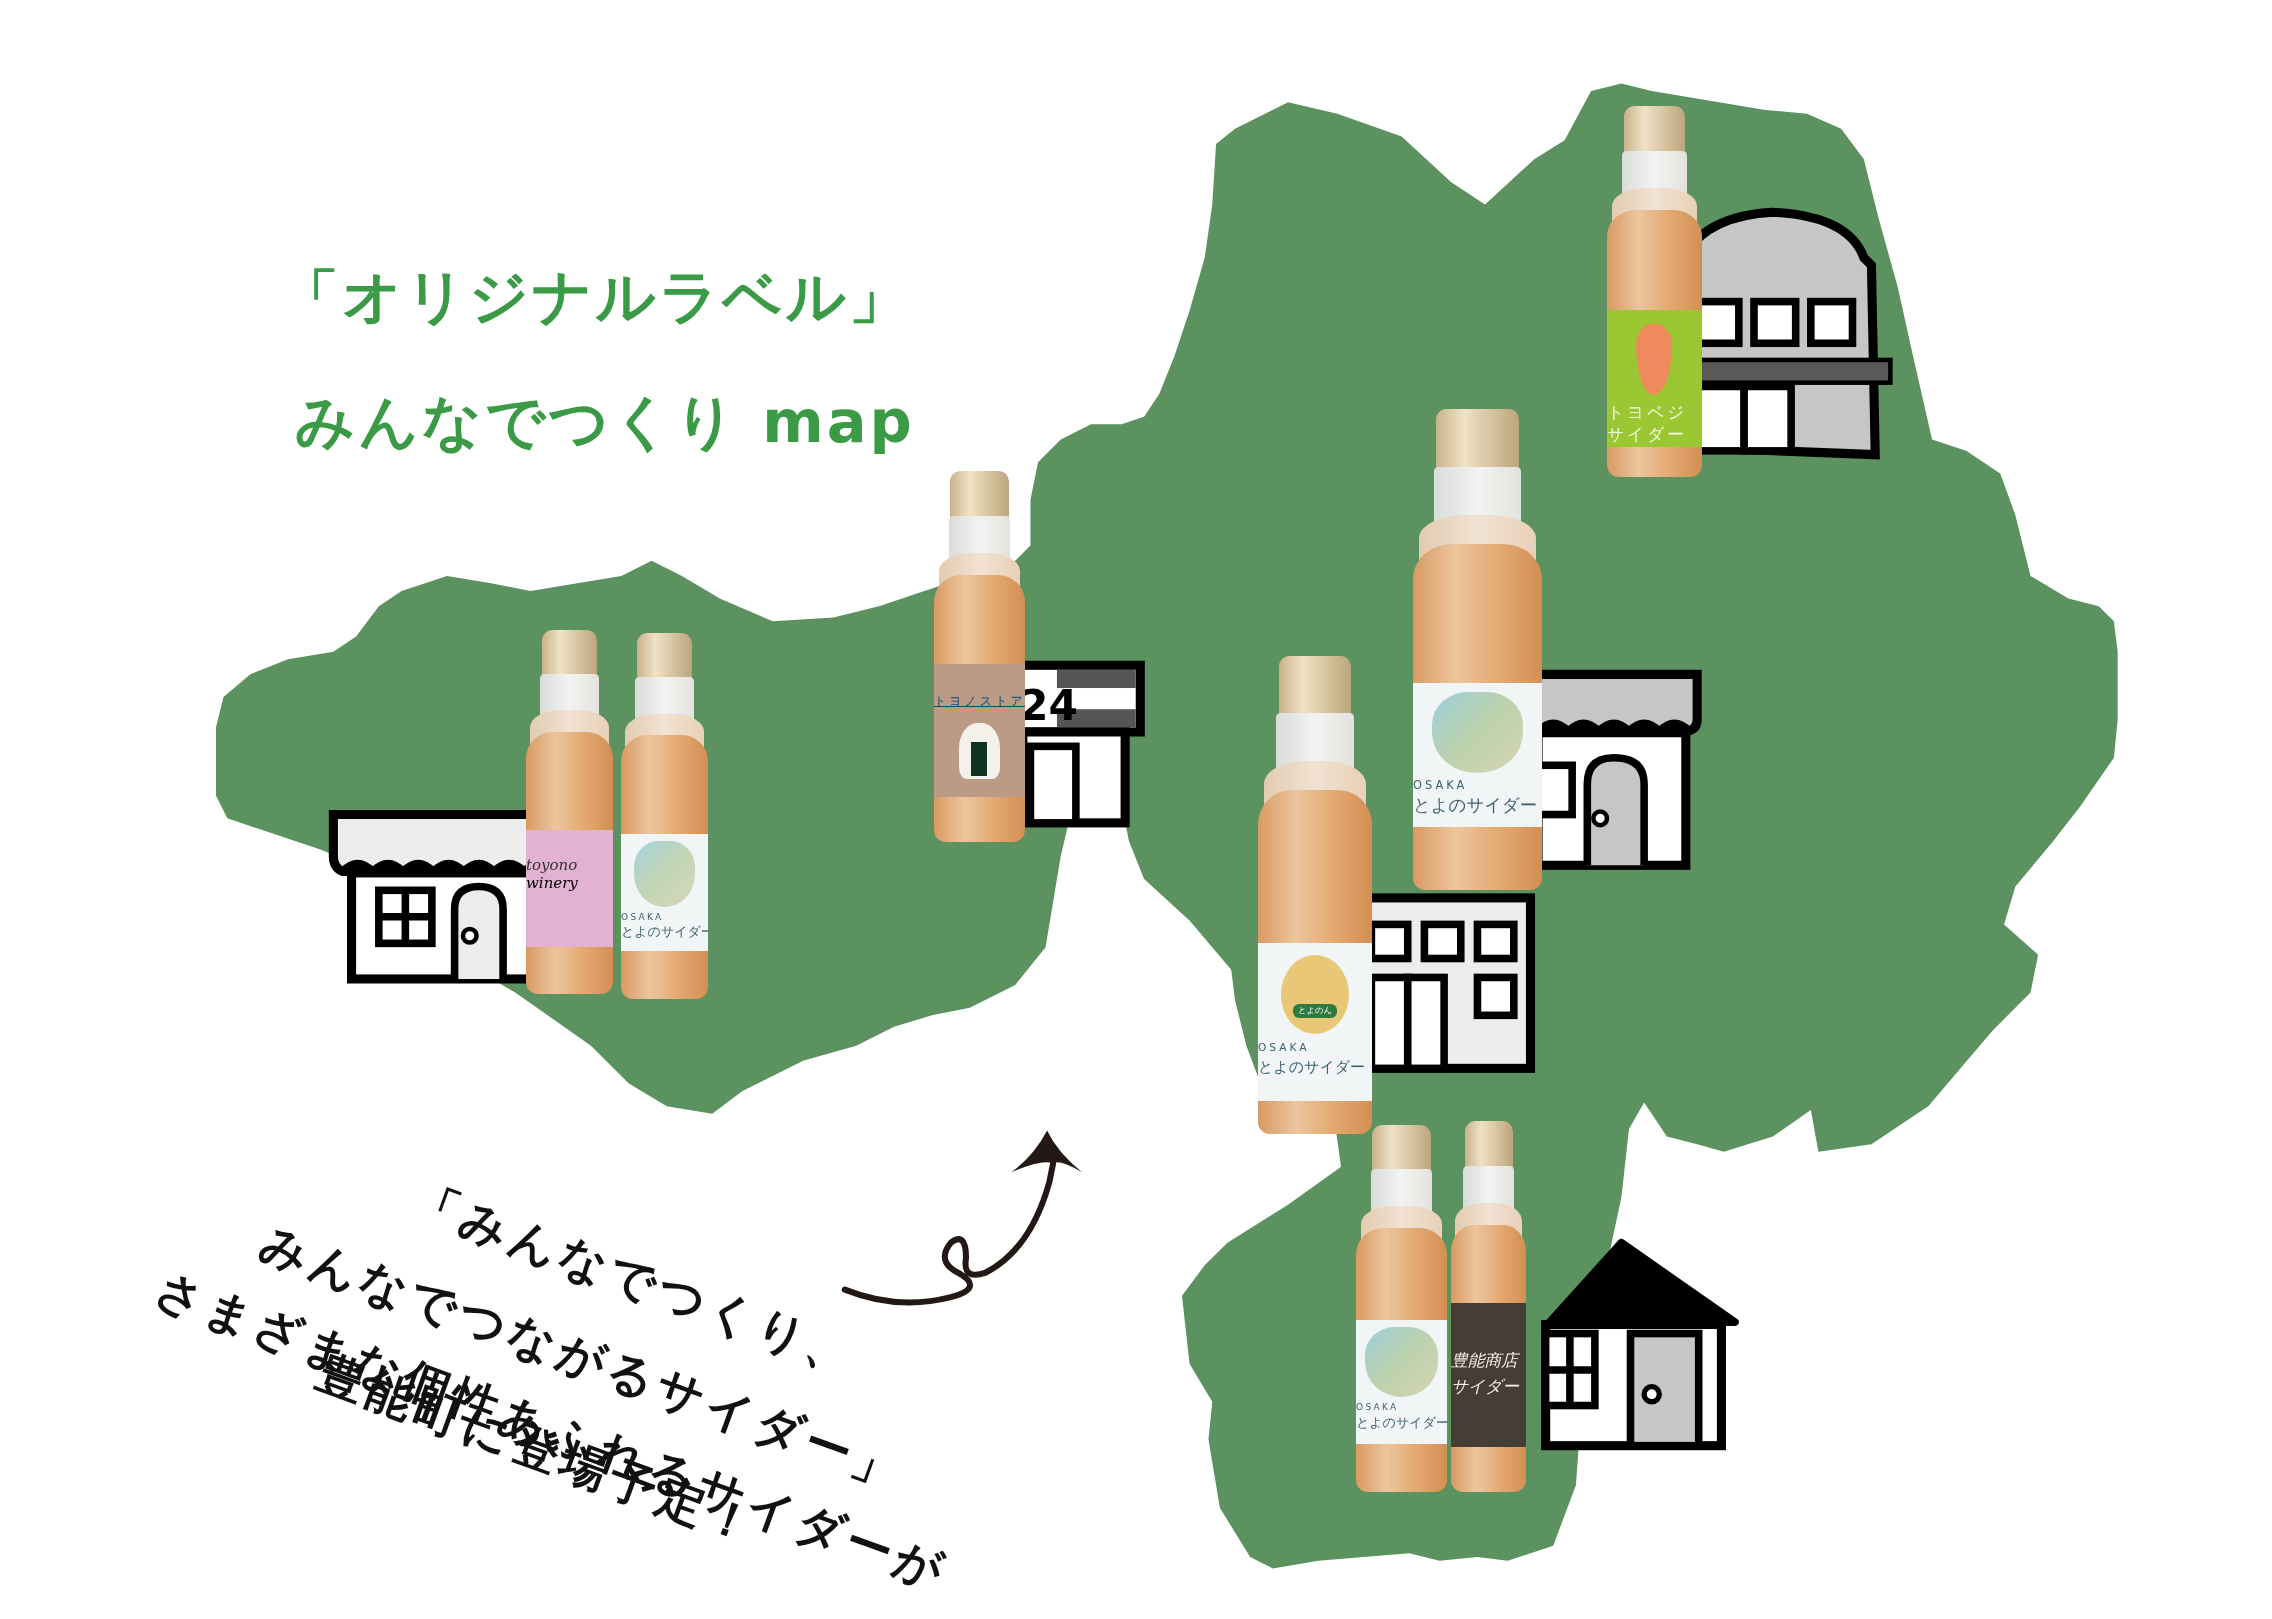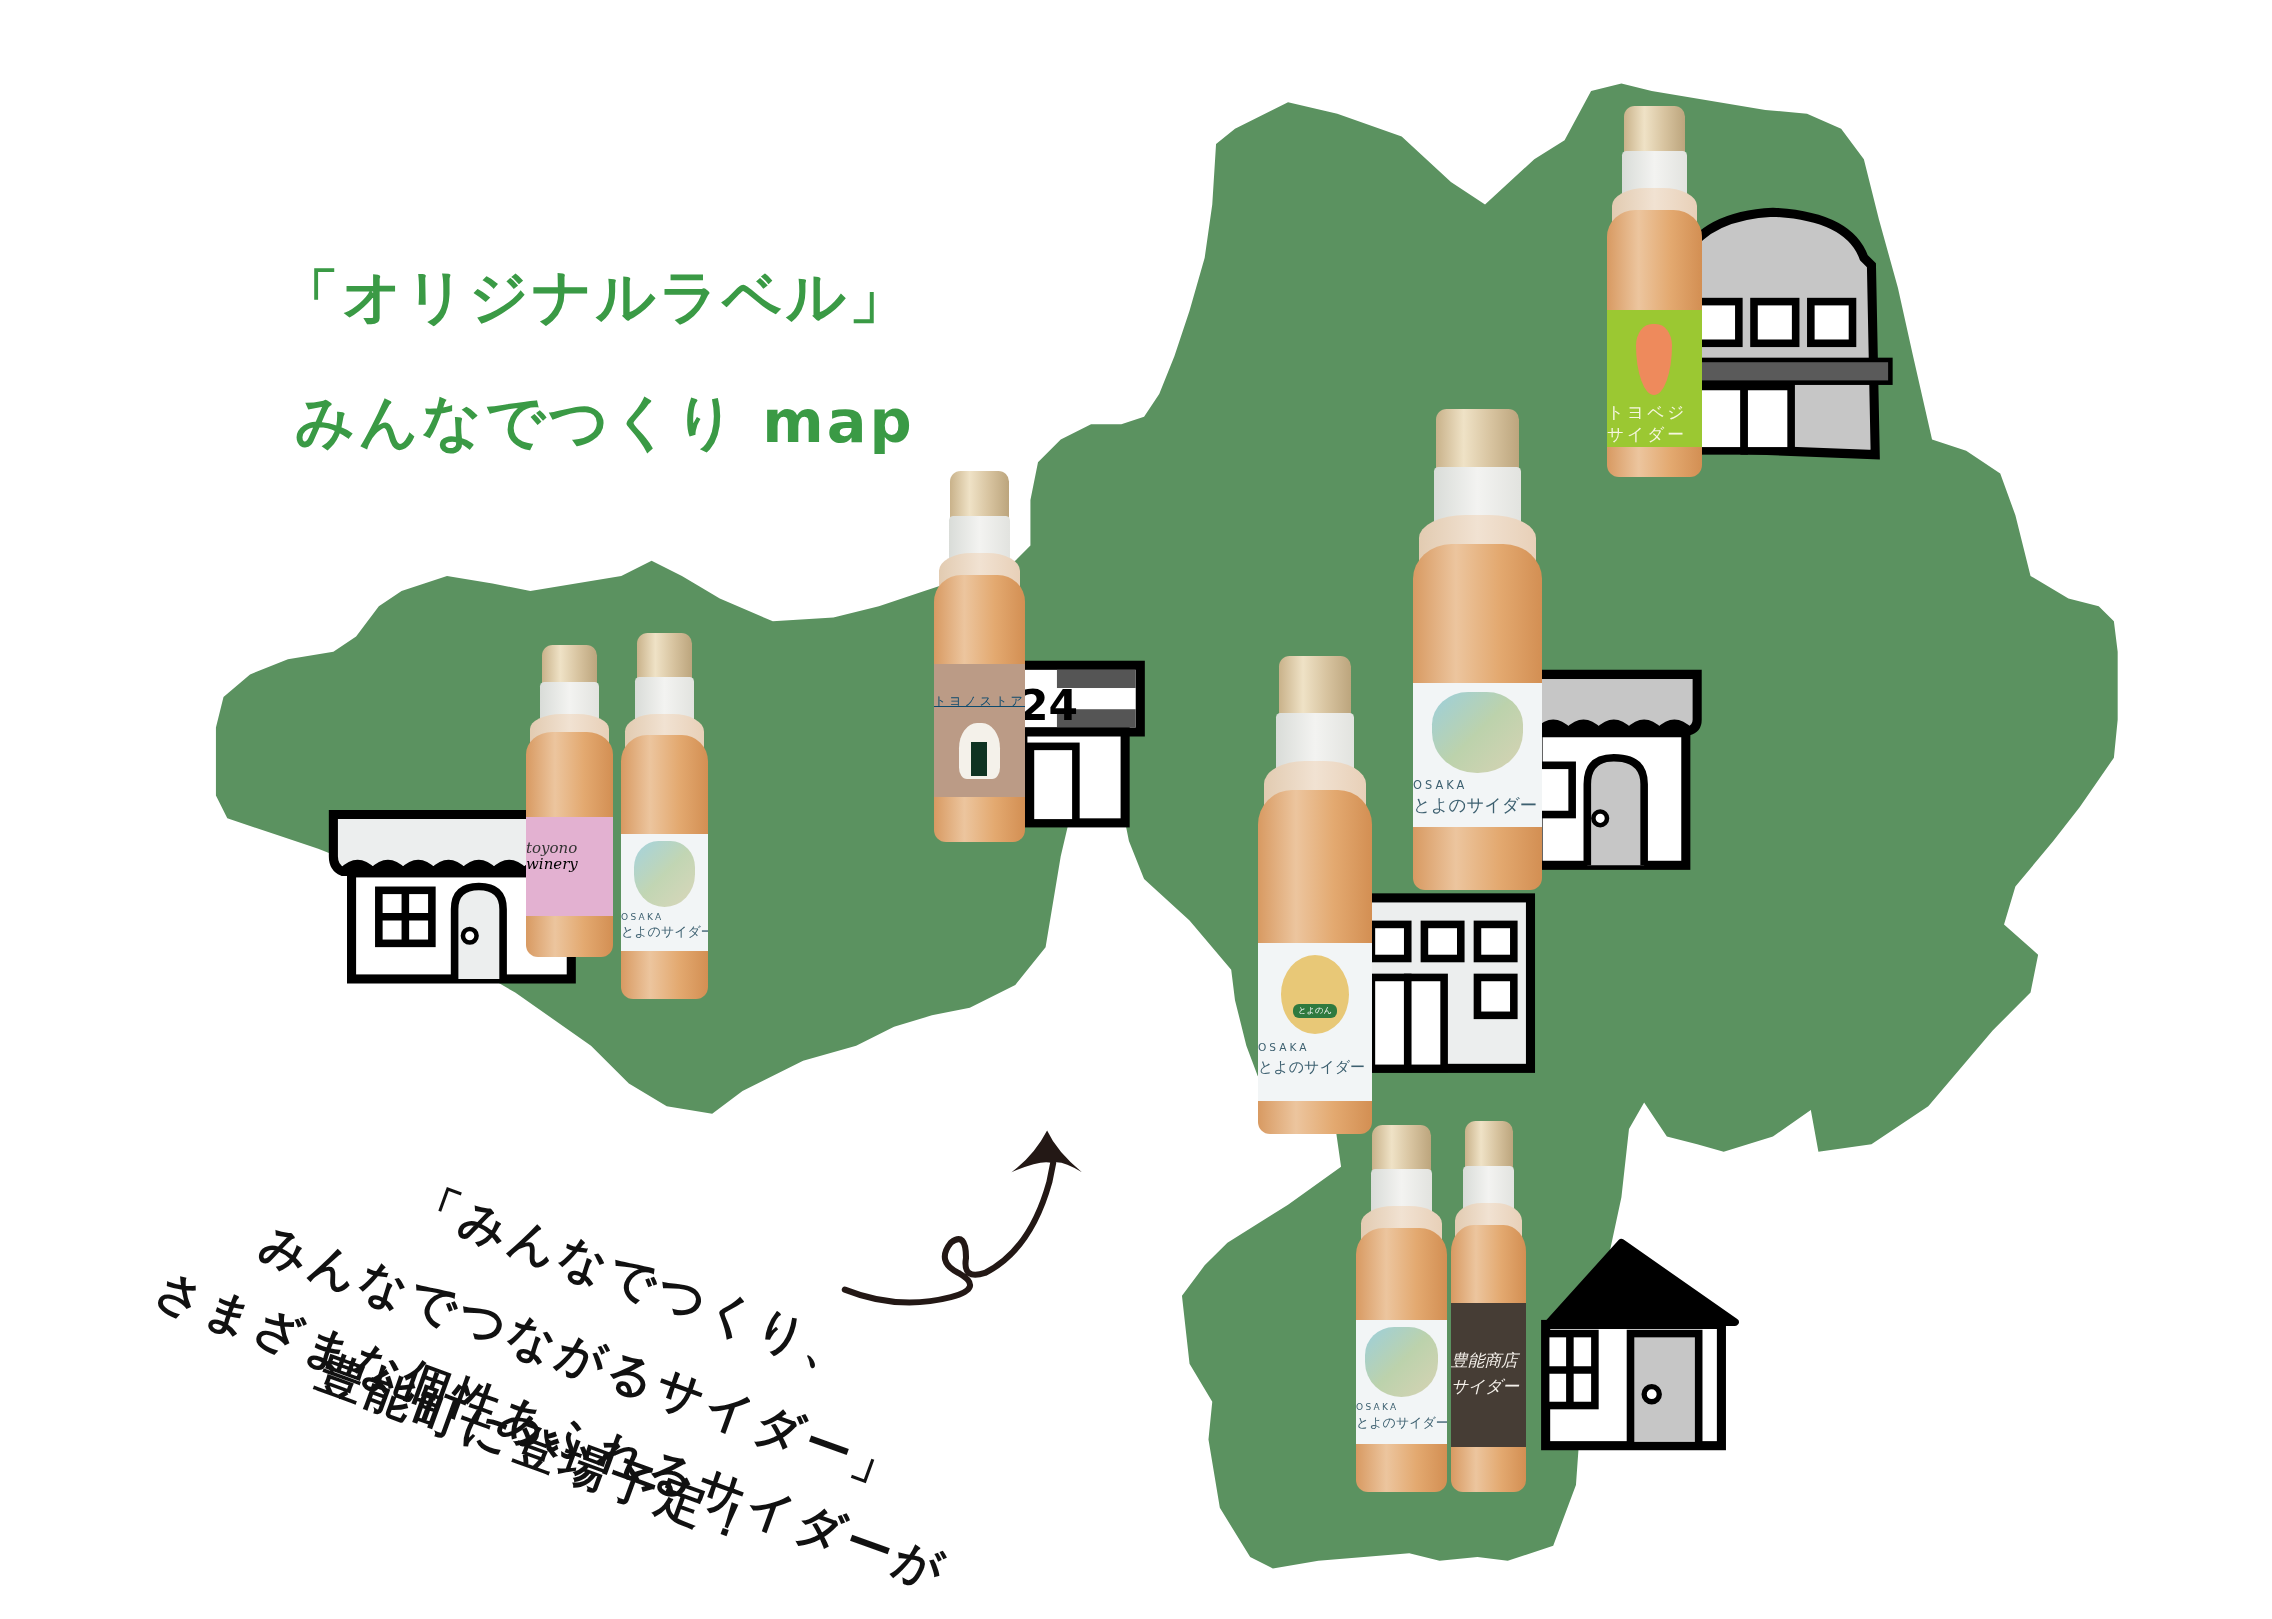--- a/index.html
+++ b/index.html
@@ -88,21 +88,21 @@
 <style>
   .b { position:absolute; }
   .b .cap { position:absolute; left:18%; right:18%; top:0; height:13%; background:linear-gradient(90deg,#c9b28a,#efe2c6,#d7c39f,#bca57d); border-radius:10.6px 10.6px 3px 3px; }
   .b .neck { position:absolute; left:16%; right:16%; top:12%; height:18%; background:linear-gradient(90deg,#d9dcd8,#f3f3f1,#e2e3df); border-radius:4.5px; }
   .b .body { position:absolute; left:0; right:0; top:28%; bottom:0; background:linear-gradient(90deg,#d89a62,#ecc59e,#e3a970,#d38f53); border-radius:30% 30% 12px 12px / 10% 10% 12px 12px; }
   .b .shoulder { position:absolute; left:5%; right:5%; top:22%; height:12%; background:linear-gradient(90deg,#e2cbb1,#f1e2d2,#e8d0b8); border-radius:40% 40% 0 0; }
   .b .lbl { position:absolute; left:0; right:0; top:55%; height:32%; overflow:hidden; }
   .lbl .lt { position:absolute; left:0; right:0; white-space:nowrap; }
 </style>
 
-<div class="b" style="left:526px; top:645px; width:87px; height:312px;">
+<div class="b" style="left:526px; top:630px; width:87px; height:364px;">
   <div class="cap"></div>
     <div class="neck"></div>
     <div class="shoulder"></div>
     <div class="body"></div>
   <div class="lbl" style="background:#e3b1d1;">
     <div class="lt" style="top:22%; font-family:'DejaVu Serif', serif; font-style:italic; font-size:15px; color:#333;">toyono</div>
     <div class="lt" style="top:38%; font-family:'DejaVu Serif', serif; font-style:italic; font-size:15px; color:#000000;">winery</div>
   </div>
 </div>
 <div class="b" style="left:621px; top:633px; width:87px; height:366px;">

